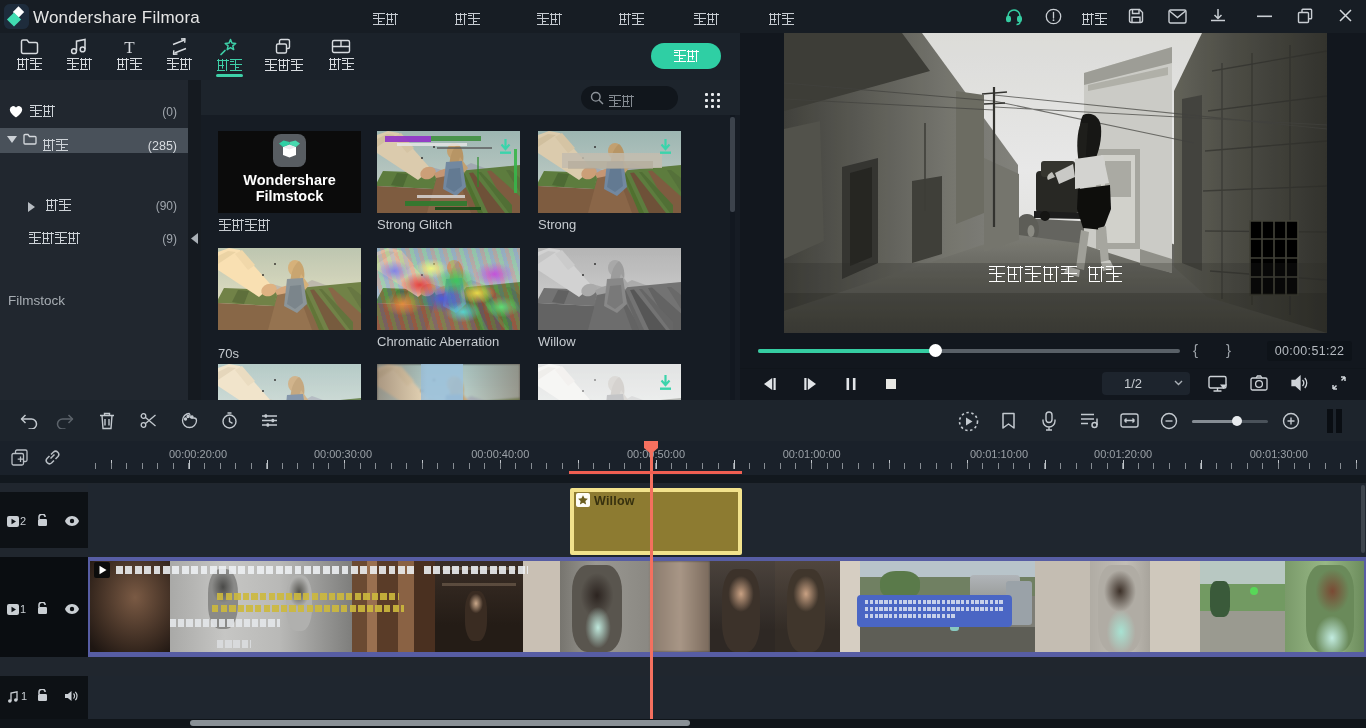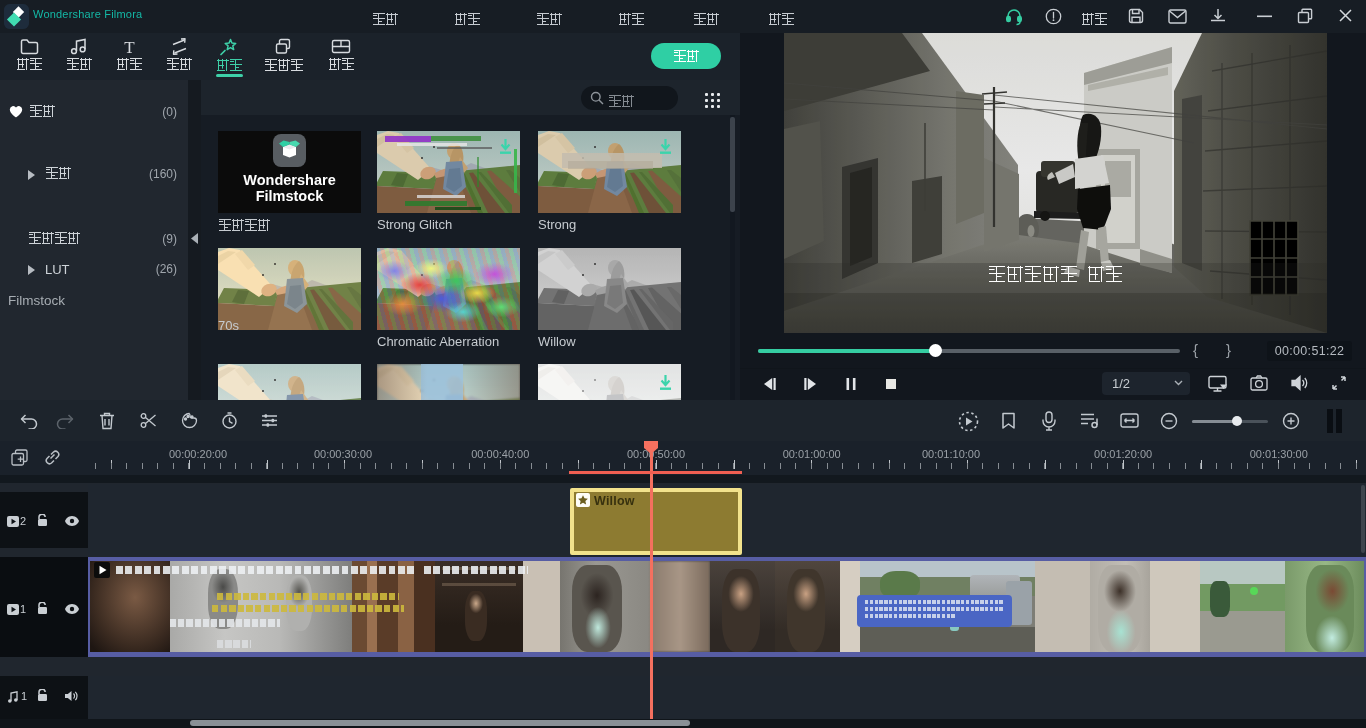--- a/index.html
+++ b/index.html
@@ -13,21 +13,21 @@
 .zh2{background:linear-gradient(currentColor,currentColor) 0 8%/100% 1.3px no-repeat,
 linear-gradient(currentColor,currentColor) 15% 100%/70% 1.3px no-repeat,
 linear-gradient(currentColor,currentColor) 10% 0/1.3px 100% no-repeat,
 linear-gradient(currentColor,currentColor) 88% 0/1.3px 100% no-repeat,
 linear-gradient(currentColor,currentColor) 48% 20%/1.3px 80% no-repeat,
 linear-gradient(currentColor,currentColor) 25% 55%/50% 1.2px no-repeat}
 svg{display:block}
 
 #titlebar{position:absolute;left:0;top:0;width:1366px;height:33px;background:#171d24}
 #logo{position:absolute;left:4px;top:4px;width:25px;height:25px;border-radius:6px;background:#1c2a39;overflow:hidden}
-#apptitle{position:absolute;left:33px;top:8px;font-size:11px;color:#14b8a6;letter-spacing:.2px}
+#apptitle{position:absolute;left:33px;top:8px;font-size:17px;color:#e5e5e5;letter-spacing:.2px}
 .menu{position:absolute;top:10px;color:#c6cbd1}
 
 #tabbar{position:absolute;left:0;top:33px;width:740px;height:47px;background:#1b222a}
 .tab{position:absolute;top:5px;text-align:center;color:#d7dbdf}
 .tab svg{margin:0 auto}
 .tablbl{margin-top:3px;font-size:12px}
 #underline{position:absolute;left:216px;top:41px;width:27px;height:3px;border-radius:2px;background:#3ed0a8}
 #exportbtn{position:absolute;left:651px;top:43px;width:70px;height:26px;border-radius:13px;background:#2fcfa4;text-align:center;line-height:26px}
 
 #sidebar{position:absolute;left:0;top:80px;width:188px;height:320px;background:#21272f}
@@ -168,37 +168,40 @@
 </div>
 <div id="exportbtn"><i class="zh" style="color:#fff"></i><i class="zh zh2" style="color:#fff"></i></div>
 <div id="sidebar">
 <div class="srow" style="top:25px">
       <svg class="abs" style="left:9px;top:0" width="14" height="13" viewBox="0 0 14 13">
         <path d="M7 12.2S.8 8.4.8 4.4A3.4 3.4 0 0 1 7 2.6a3.4 3.4 0 0 1 6.2 1.8c0 4-6.2 7.8-6.2 7.8z" fill="#fff"></path>
       </svg>
       <span class="abs" style="left:29px;top:-1px"><i class="zh"></i><i class="zh zh2"></i></span>
       <span class="cnt">(0)</span>
     </div>
-<div class="srow" style="top:87px">
+<div class="srow" style="top:48px;height:25px;background:#49515a;line-height:25px">
+      <svg class="abs" style="left:7px;top:8px" width="10" height="7" viewBox="0 0 10 7">
+        <path d="M0 0h10L5 7z" fill="#ccd1d6"></path>
+      </svg>
+      <svg class="abs" style="left:23px;top:5px" width="14" height="12" viewBox="0 0 14 12" fill="none" stroke="#d5d9dd" stroke-width="1.3">
+        <path d="M1 2.5a1 1 0 0 1 1-1h3l1.5 2H12a1 1 0 0 1 1 1V10a1 1 0 0 1-1 1H2a1 1 0 0 1-1-1z"></path>
+      </svg>
+      <span class="abs" style="left:42px;top:5px"><i class="zh zh2"></i><i class="zh"></i></span>
+      <span class="cnt" style="top:6px;font-size:12.5px;color:#d8dce0">(285)</span>
+    </div>
+<div class="srow" style="top:119px">
       <svg class="abs" style="left:28px;top:3px" width="7" height="10" viewBox="0 0 7 10">
         <path d="M0 0v10l7-5z" fill="#b7bcc2"></path>
       </svg>
-      <span class="abs" style="left:45px;top:-1px"><i class="zh"></i><i class="zh zh2"></i></span>
-      <span class="cnt">(160)</span>
+      <span class="abs" style="left:45px;top:-1px"><i class="zh zh2"></i><i class="zh"></i></span>
+      <span class="cnt">(90)</span>
     </div>
 <div class="srow" style="top:152px">
       <span class="abs" style="left:28px;top:-1px"><i class="zh"></i><i class="zh zh2"></i><i class="zh"></i><i class="zh zh2"></i></span>
       <span class="cnt">(9)</span>
-    </div>
-<div class="srow" style="top:182px">
-      <svg class="abs" style="left:28px;top:3px" width="7" height="10" viewBox="0 0 7 10">
-        <path d="M0 0v10l7-5z" fill="#b7bcc2"></path>
-      </svg>
-      <span class="abs" style="left:45px;top:0;font-size:13px">LUT</span>
-      <span class="cnt">(26)</span>
     </div>
 <div class="srow" style="top:213px;color:#a7adb3">
       <span class="abs" style="left:8px;top:0;font-size:13.5px">Filmstock</span>
     </div>
 </div>
 <div id="collapse">
     <svg class="abs" style="left:3px;top:153px" width="7" height="11" viewBox="0 0 7 11">
       <path d="M7 0v11L0 5.5z" fill="#aab0b6"></path>
     </svg>
   </div>
@@ -346,21 +349,21 @@
         <use href="#vy"></use>
       </svg>
       <div class="abs" style="left:0;top:0;width:143px;height:82px;background:rgba(235,235,235,.45)"></div>
       <svg class="dl" style="left:121px;top:11px">
         <use href="#dlarrow"></use>
       </svg>
     </div>
 <div class="clabel" style="left:17px;top:138px"><i class="zh"></i><i class="zh zh2"></i><i class="zh"></i><i class="zh zh2"></i></div>
 <div class="clabel" style="left:176px;top:137px">Strong Glitch</div>
 <div class="clabel" style="left:337px;top:137px">Strong</div>
-<div class="clabel" style="left:17px;top:238px">70s</div>
+<div class="clabel" style="left:17px;top:266px">70s</div>
 <div class="clabel" style="left:176px;top:254px">Chromatic Aberration</div>
 <div class="clabel" style="left:337px;top:254px">Willow</div>
 </div>
 <div id="preview">
 <div id="video">
       <svg width="543" height="300" viewBox="0 0 543 300" style="filter:brightness(.9) contrast(1.02)">
 <defs>
 <linearGradient id="skyg" x1="0" y1="0" x2="0" y2="1">
             <stop offset="0" stop-color="#f2f2ee"></stop>
             <stop offset=".6" stop-color="#ffffff"></stop>
@@ -458,21 +461,21 @@
         <path d="M3.8 0v12L12 6z"></path>
         <rect x="0.3" y="0" width="2.2" height="12"></rect>
       </svg>
 <svg class="abs" style="left:106px;top:9px" width="10" height="12" viewBox="0 0 10 12" fill="#e2e5e8">
         <rect x="0.5" width="2.6" height="12"></rect>
         <rect x="6.9" width="2.6" height="12"></rect>
       </svg>
 <svg class="abs" style="left:146px;top:10px" width="10" height="10" viewBox="0 0 10 10" fill="#e8e8e4">
         <rect width="10" height="10"></rect>
       </svg>
-<div class="abs" style="left:362px;top:3px;width:88px;height:23px;background:#1d242d;border-radius:4px;color:#c6cbd0;font-size:13px;line-height:23px"><span style="margin-left:10px">1/2</span><svg class="abs" style="left:72px;top:8px" width="9" height="6" viewBox="0 0 9 6" fill="none" stroke="#aab0b6" stroke-width="1.4">
+<div class="abs" style="left:362px;top:3px;width:88px;height:23px;background:#1d242d;border-radius:4px;color:#c6cbd0;font-size:13px;line-height:23px"><span style="margin-left:22px">1/2</span><svg class="abs" style="left:72px;top:8px" width="9" height="6" viewBox="0 0 9 6" fill="none" stroke="#aab0b6" stroke-width="1.4">
           <path d="M1 1l3.5 3.5L8 1"></path>
         </svg></div>
 <svg class="abs" style="left:468px;top:6px" width="20" height="18" viewBox="0 0 20 18" fill="none" stroke="#ced3d8" stroke-width="1.4">
         <rect x="1" y="1.5" width="17" height="11.5" rx="1.5"></rect>
         <path d="M9.5 13v3M5.5 16h8"></path>
         <path d="M12 9.5h7l-3.5 4.5z" fill="#ced3d8" stroke="none"></path>
       </svg>
 <svg class="abs" style="left:510px;top:6px" width="18" height="16" viewBox="0 0 18 16" fill="none" stroke="#ced3d8" stroke-width="1.3">
         <rect x="1" y="3" width="16" height="12" rx="1.5"></rect>
         <path d="M6 3l1.4-2h3.2L12 3"></path>
@@ -563,21 +566,21 @@
     </svg>
 <svg class="abs" style="left:44px;top:9px" width="17" height="15" viewBox="0 0 17 15" fill="none" stroke="#b9bfc5" stroke-width="1.5">
       <path d="M7 4.5L9.5 2a3.2 3.2 0 0 1 4.5 4.5L11.5 9M10 10.5L7.5 13A3.2 3.2 0 0 1 3 8.5L5.5 6M6.5 8.5l4-4"></path>
     </svg>
 <div id="ticks"></div>
 <div class="rlbl" style="left:198px">00:00:20:00</div>
 <div class="rlbl" style="left:343px">00:00:30:00</div>
 <div class="rlbl" style="left:500.3px">00:00:40:00</div>
 <div class="rlbl" style="left:656px">00:00:50:00</div>
 <div class="rlbl" style="left:811.7px">00:01:00:00</div>
-<div class="rlbl" style="left:951px">00:01:10:00</div>
+<div class="rlbl" style="left:999px">00:01:10:00</div>
 <div class="rlbl" style="left:1123.1px">00:01:20:00</div>
 <div class="rlbl" style="left:1278.8px">00:01:30:00</div>
 </div>
 <div id="tracks">
 <div class="abs" style="left:0;top:0;width:1366px;height:8px;background:#12181e"></div>
 <div class="lane" style="top:9px;height:72px"></div>
 <div class="hcell" style="top:17px;height:56px"></div>
 <div class="lane" style="top:82px;height:100px;background:#191f27"></div>
 <div class="hcell" style="top:82px;height:100px;background:#0a0d11"></div>
 <div class="hcell" style="top:201px;height:43px"></div>

